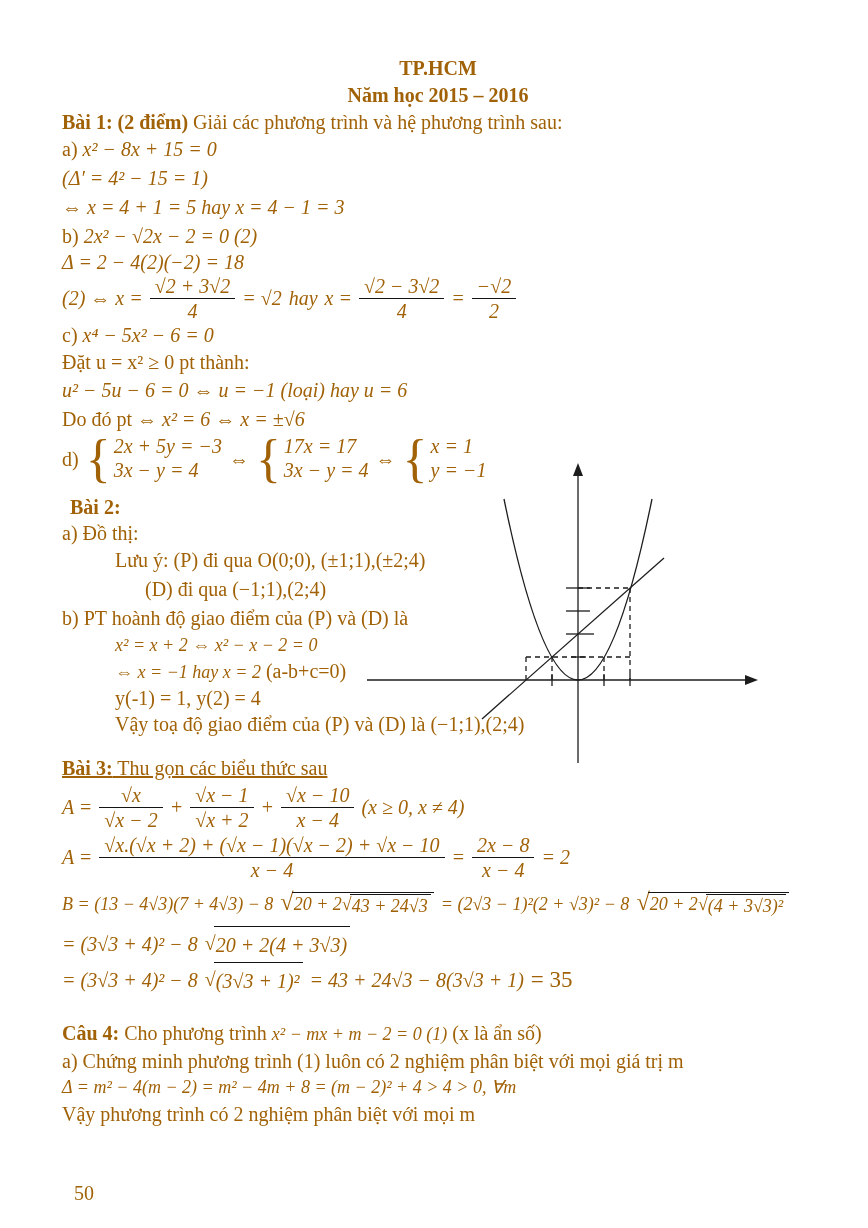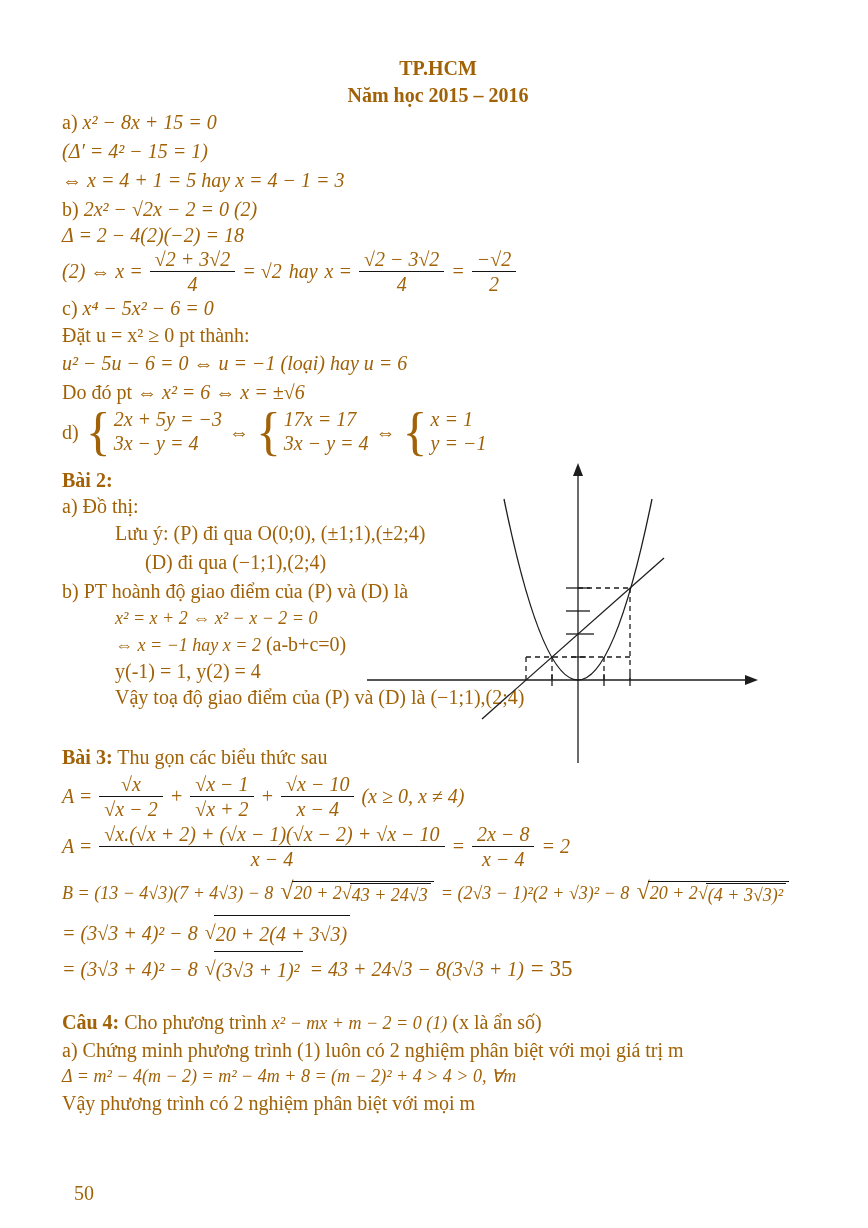--- a/index.html
+++ b/index.html
@@ -20,40 +20,41 @@
   .frac .fd{display:block;padding:1px 5px 0 5px;}
   
   .sq{display:inline-flex;align-items:flex-start;}
   .sq::before{content:"√";font-style:normal;margin-right:-2px;}
   .sq>.bar{border-top:1.3px solid #141414;padding:1px 3px 0 2px;display:inline-block;}
   .sq.lg::before{font-size:135%;line-height:0.85;}
   
   .sys{display:inline-flex;align-items:center;}
   .sys::before{content:"{";font-size:52px;font-weight:300;line-height:0.9;margin-right:3px;}
   .sys .col{display:inline-flex;flex-direction:column;row-gap:3px;font-style:italic;line-height:1.05;}
-  .gap-b2{margin-top:10px;}
-  .gap-b3{margin-top:34px;}
+  .gap-b2{margin-top:10px;margin-left:8px;}
+  .gap-b3{margin-top:18px;text-decoration:underline;}
   .gap-c4{margin-top:22px;}
   .h48{min-height:48px;}
   .h50{min-height:50px;}
   .h44{min-height:44px;}
   .h34{min-height:34px;line-height:34px;}
   .res{font-size:23px;font-style:normal;}
   .graph{position:absolute;left:360px;top:455px;width:410px;height:315px;}
   .pagenum{position:absolute;left:62px;top:1180px;line-height:26px;margin-left:12px;}
 </style>
 </head>
 <body>
 
 <div class="page">
   <div class="content">
 
     <div class="ln center">TP.HCM</div>
     <div class="ln center">Năm học 2015 – 2016</div>
 
+    <div class="ln"><span class="b">Bài 1: (2 điểm)</span><span> Giải các phương trình và hệ phương trình sau:</span></div>
 
     <div class="ln"><span>a)</span> <span class="m">x² − 8x + 15 = 0</span></div>
     <div class="ln m" style="line-height:30px;">(Δ′ = 4² − 15 = 1)</div>
     <div class="ln m" style="line-height:29px;">⇔ x = 4 + 1 = 5  hay  x = 4 − 1 = 3</div>
 
     <div class="ln" style="line-height:28px;"><span>b)</span> <span class="m">2x² − √2x − 2 = 0 (2)</span></div>
     <div class="ln m" style="line-height:24px;">Δ = 2 − 4(2)(−2) = 18</div>
     <div class="fx h48 m">
       <span>(2) ⇔ x =</span>
       <span class="frac">

